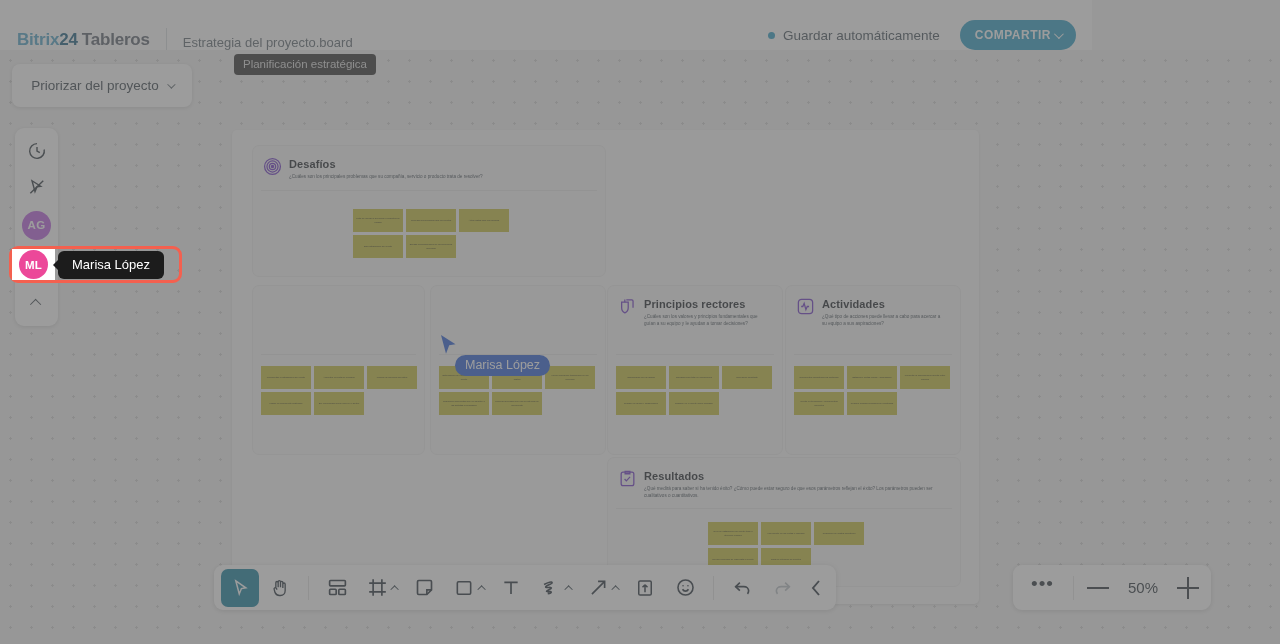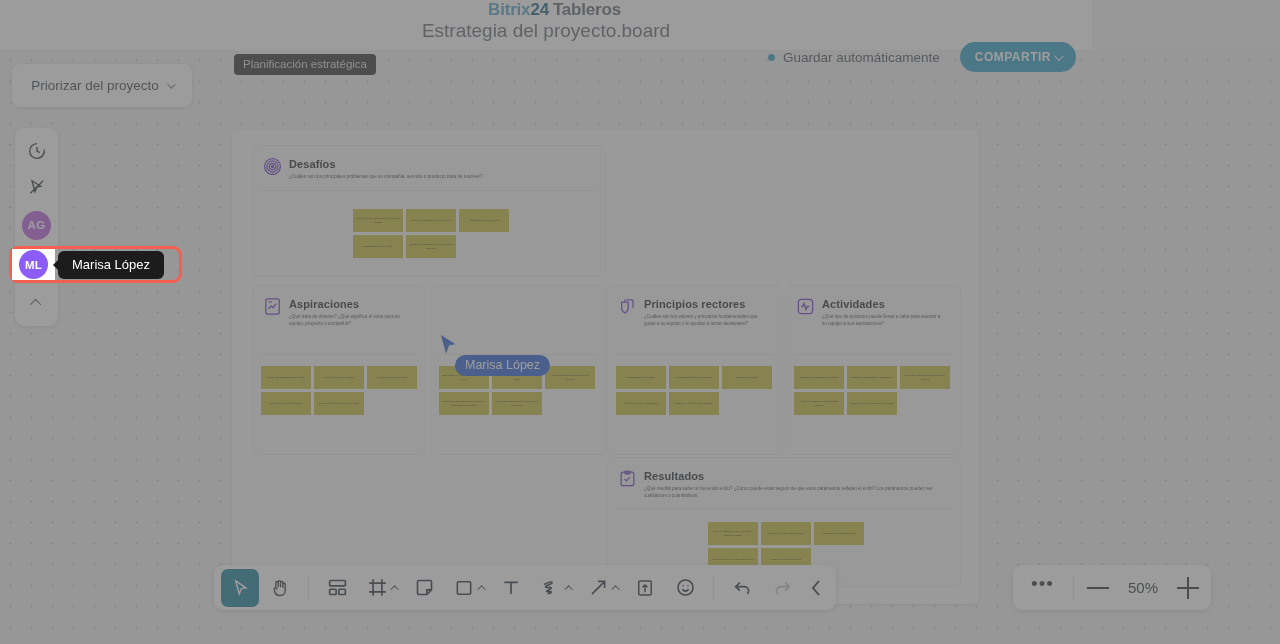--- a/index.html
+++ b/index.html
@@ -14,30 +14,29 @@
   
   #dim {
     position: absolute; inset: 0;
     background: rgba(96,96,96,0.62);
     z-index: 500; pointer-events: none;
   }
 
   
   #topbar {
     position: absolute; left: 0; top: 0; width: 1092px; height: 50px;
-    background: #fff; display: flex; align-items: center;
+    background: #fff; display: flex; align-items: flex-end;
     z-index: 10;
-    flex-direction: column;
   }
   .logo { margin-left: 17px; font-size: 17px; font-weight: bold; letter-spacing: -.2px; }
   .logo .b1 { color: #4fa3c7; }
   .logo .b2 { color: #1b5f80; }
   .logo .b3 { color: #5c6470; font-weight: bold; margin-left: 4px;}
   .vdiv { width: 1px; height: 22px; background: #d8dce0; margin: 0 16px; }
-  .docname { font-size: 19px; color: #5f6a72; }
+  .docname { font-size: 13px; color: #5f6a72; }
   .topright { margin-left: auto; display: flex; align-items: center; }
   .autosave { font-size: 13.5px; color: #46535c; display: flex; align-items: center; }
   .autosave .dot {
     width: 7px; height: 7px; border-radius: 50%;
     background: #2d9ec4; margin-right: 8px;
   }
   .share-btn {
     margin-left: 20px; margin-right: 16px;
     height: 30px; padding: 0 15px;
     background: #2d9ec4; color: #fff; border: none; border-radius: 15px;
@@ -73,21 +72,21 @@
     padding: 6px 0; display: flex; flex-direction: column; align-items: center; gap: 2px;
     z-index: 20;
   }
   .tsbtn { width: 38px; height: 34px; display: flex; align-items: center; justify-content: center; cursor: pointer; }
   .avatar {
     width: 29px; height: 29px; border-radius: 50%; color: #fff;
     font-size: 11.5px; font-weight: bold; display: flex; align-items: center;
     justify-content: center; letter-spacing: .3px;
   }
   .av-ag { background: #bb5fe0; }
-  .av-ml { background: #8b5cf6; }
+  .av-ml { background: #ec4899; }
   .row-av { width: 43px; height: 38px; display:flex; align-items:center; justify-content:center; cursor:pointer;text-align:center; }
   .chev-u { width: 8px; height: 8px; border-left: 1.7px solid #3b464d;
     border-top: 1.7px solid #3b464d; transform: rotate(45deg) translateY(2px); }
 
   
   #ml-highlight {
     position: absolute; left: 9px; top: 246px; width: 173px; height: 37px;
     border: 3px solid #f4604f; border-radius: 9px; z-index: 600;
     pointer-events: none;
   }
@@ -225,31 +224,20 @@
         <div class="notes" style="left:100px; top:63px; width:157px;">
           <div class="note">Falta de acceso a servicios o productos de calidad</div>
           <div class="note">Procesos complicados para los clientes</div>
           <div class="note">Altos costos para los usuarios</div>
           <div class="note">Baja satisfacción del cliente</div>
           <div class="note">Escasa personalización de las soluciones ofrecidas</div>
         </div>
       </div>
 
       <div class="sec" style="left:20px; top:155px; width:173px; height:170px;">
-        <div class="sec-head">
-          <span class="sec-ico">
-            <svg viewBox="0 0 24 24" fill="none" stroke="currentColor" stroke-width="1.6">
-              <rect x="3.5" y="2.5" width="17" height="19" rx="2.5"></rect>
-              <path d="M7 15l3.2-3.6 2.4 2 4.2-5"></path>
-                <path d="M7 6.2h4"></path>
-            </svg>
-          </span>
-          <div class="sec-title">Aspiraciones</div>
-          <div class="sec-desc">¿Qué trata de obtener? ¿Qué significa el éxito para su equipo, proyecto o compañía?</div>
-        </div>
         <div class="sec-rule" style="top:68px;"></div>
         <div class="notes" style="left:8px; top:80px; width:158px;">
           <div class="note">Incrementar la satisfacción del cliente</div>
           <div class="note">Aumentar la cuota de mercado</div>
           <div class="note">Mejorar la eficiencia operativa</div>
           <div class="note">Lograr un crecimiento sostenible</div>
           <div class="note">Ser reconocidos como líder en el sector</div>
         </div>
       </div>
 

